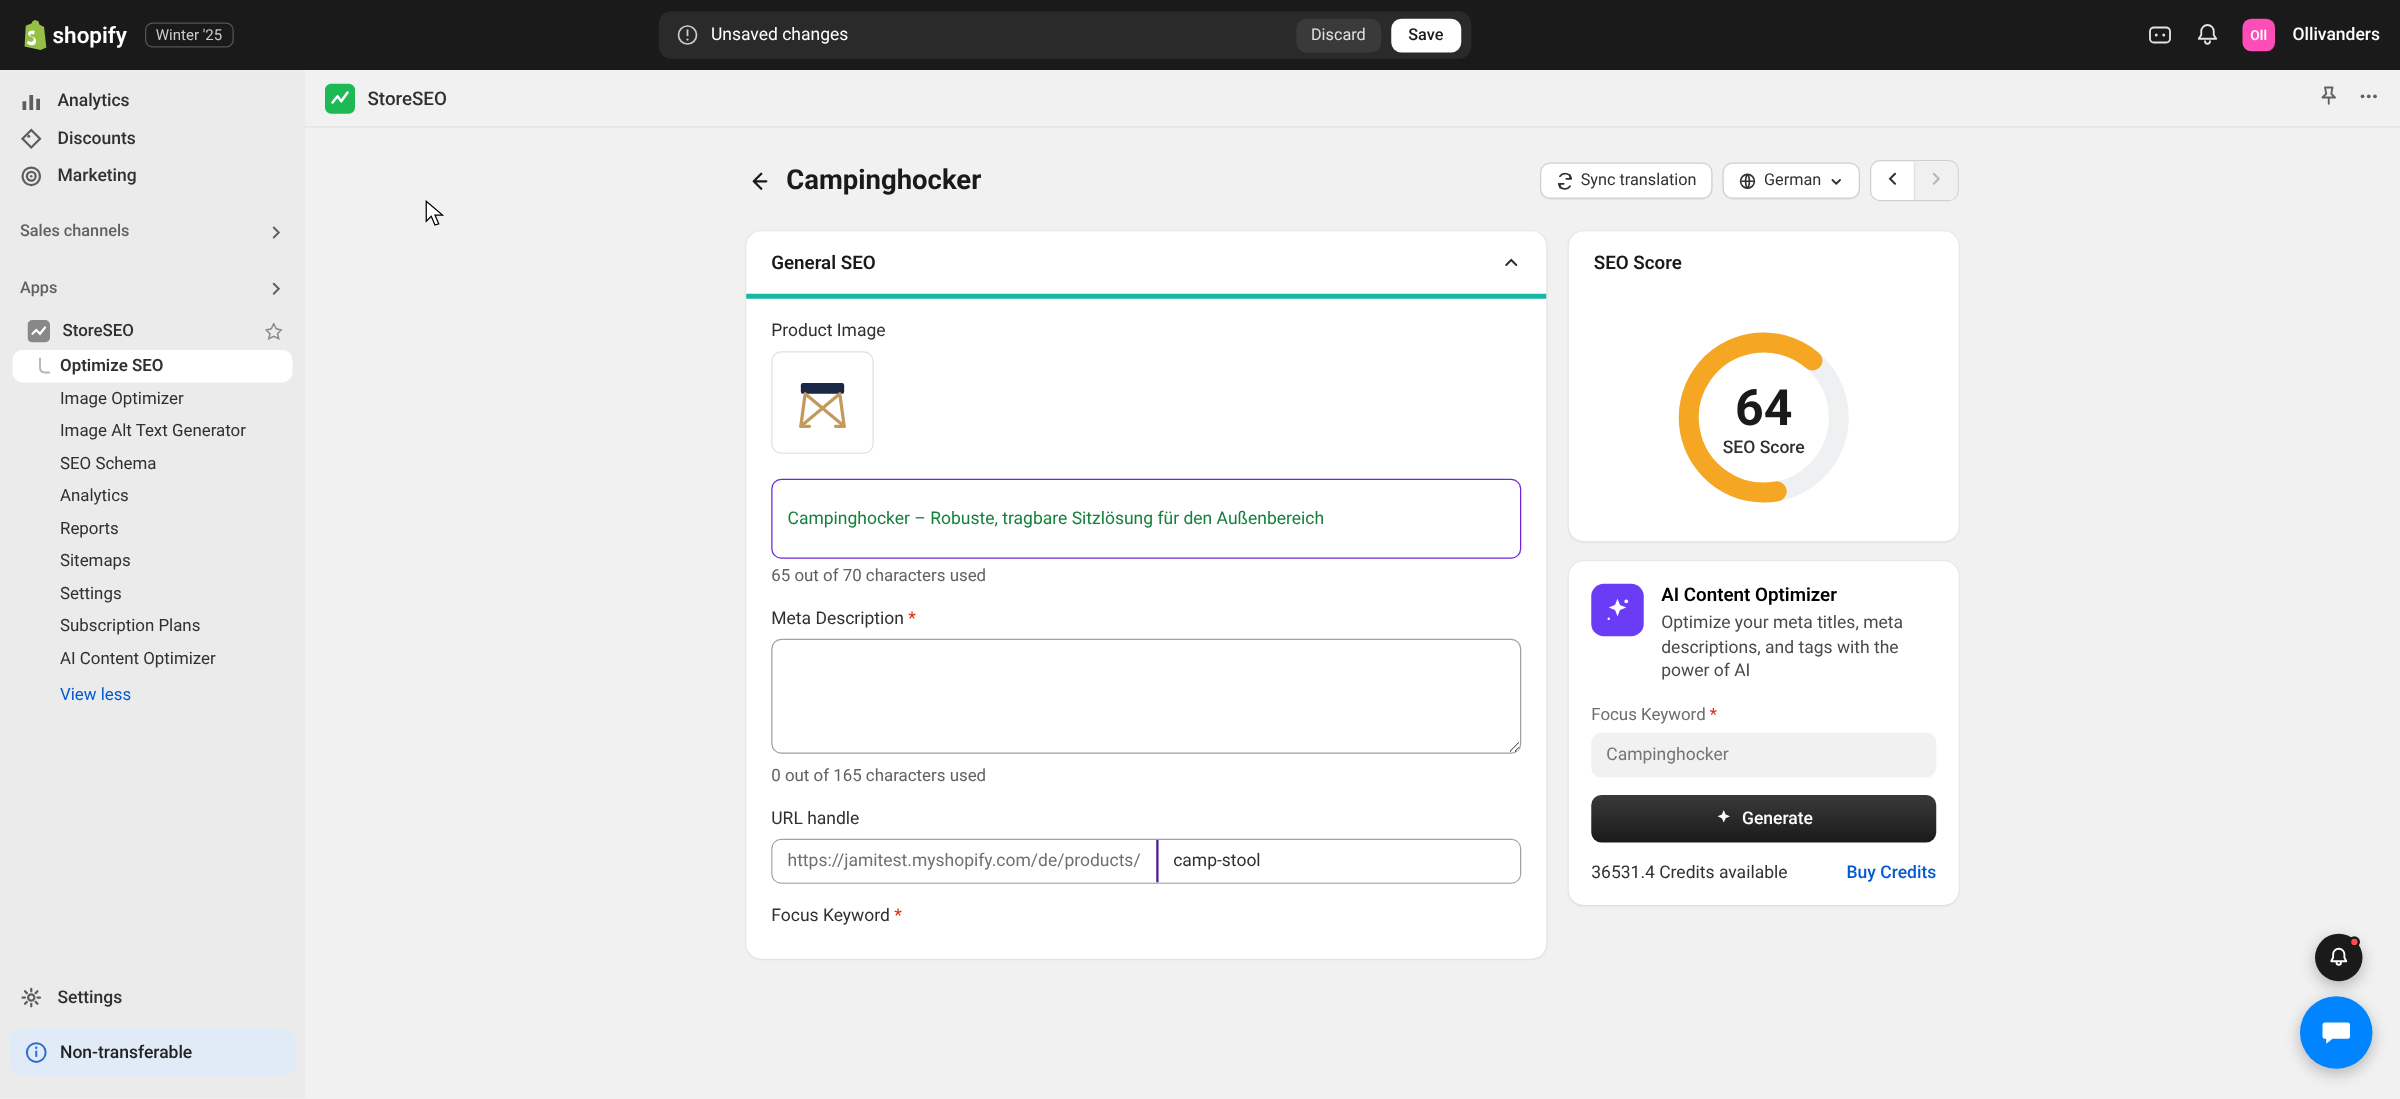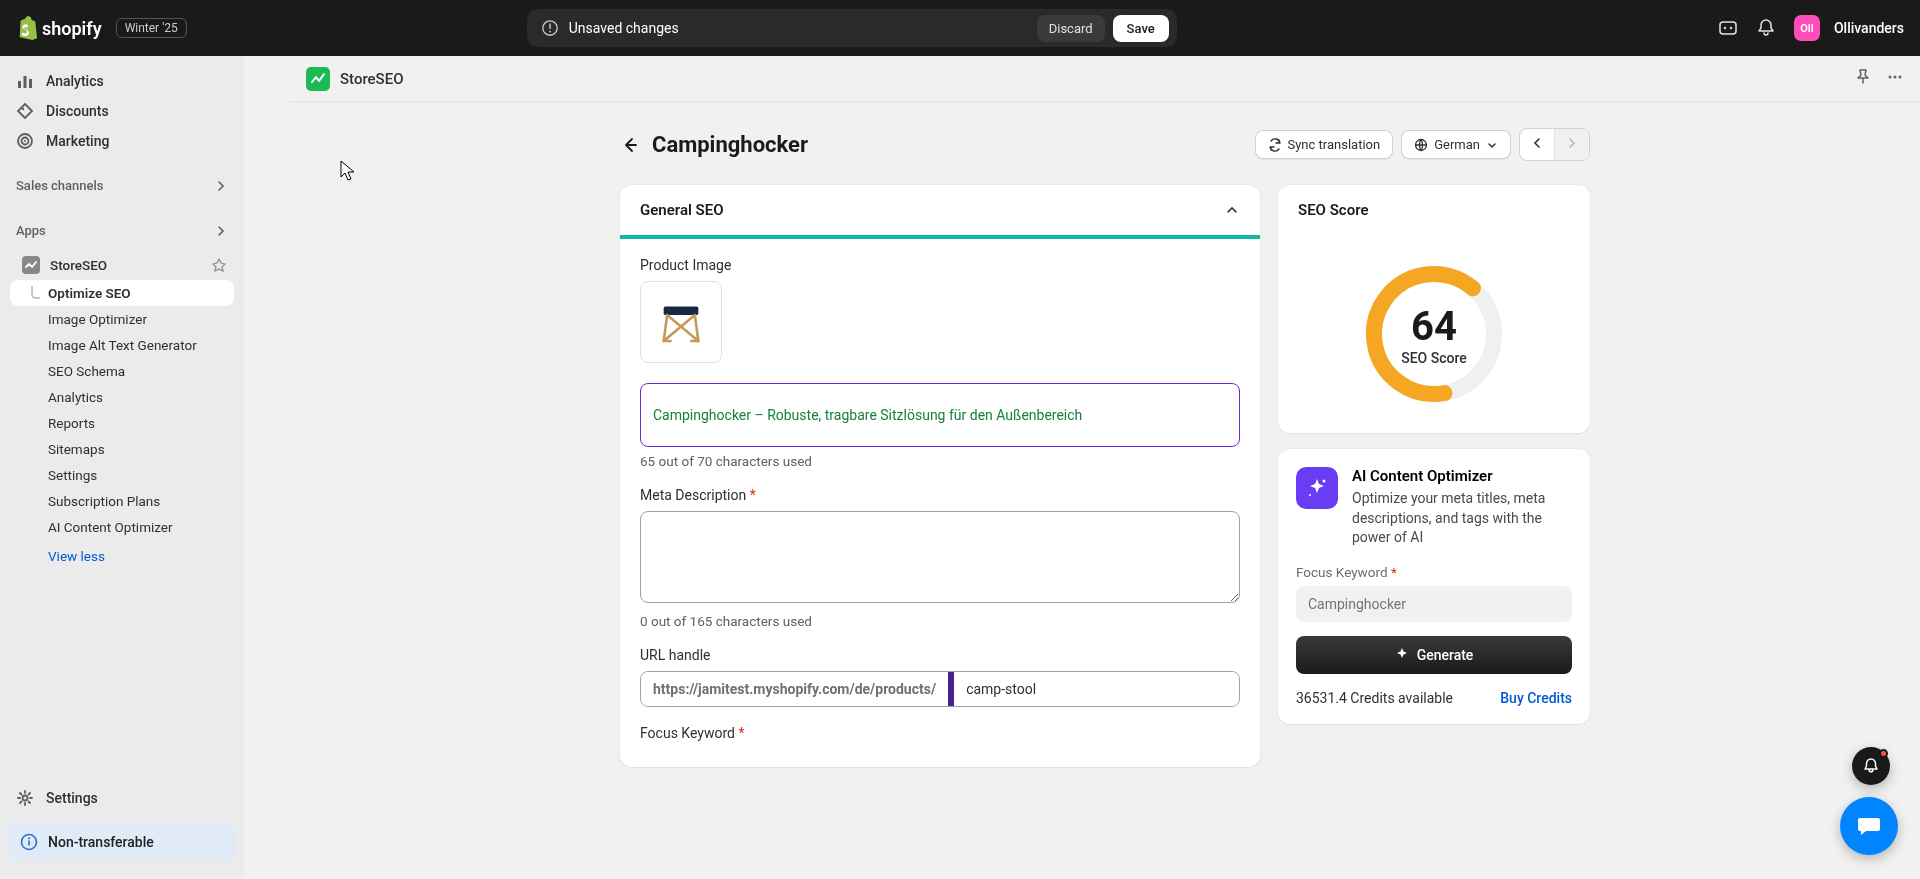--- a/index.html
+++ b/index.html
@@ -15,21 +15,21 @@
 .unsaved-left { display: flex; align-items: center; gap: 10px; color: #fff; font-size: 14px; }
 .unsaved-actions { display: flex; align-items: center; gap: 8px; }
 .btn-discard { background: #3a3a3a; color: #e0e0e0; border: none; padding: 6px 12px; border-radius: 8px; font-size: 13px; cursor: pointer; }
 .btn-save { background: #fff; color: #1a1a1a; border: none; padding: 6px 14px; border-radius: 8px; font-size: 13px; font-weight: 500; cursor: pointer; }
 .topbar-right { margin-left: auto; display: flex; align-items: center; gap: 18px; }
 .topbar-icon { color: #e3e3e3; cursor: pointer; }
 .avatar { width: 26px; height: 26px; background: #ff4db8; border-radius: 7px; display: flex; align-items: center; justify-content: center; color: #fff; font-size: 11px; font-weight: 600; }
 .username { color: #fff; font-size: 14px; font-weight: 500; margin-left: -4px; }
 
 
-.layout { display: flex; height: calc(100% - 56px); gap: 46px; }
+.layout { display: flex; height: calc(100% - 56px); }
 
 
 .sidebar { width: 244px; background: #ebebeb; padding: 10px 0; display: flex; flex-direction: column; position: relative; }
 .nav-item { display: flex; align-items: center; gap: 12px; padding: 6px 16px; font-size: 14px; color: #303030; cursor: pointer; font-weight: 500; }
 .nav-item svg { flex-shrink: 0; }
 .nav-section { display: flex; align-items: center; justify-content: space-between; padding: 8px 16px; font-size: 13px; color: #616161; font-weight: 500; cursor: pointer; }
 .nav-sub-group { margin: 4px 10px 0 10px; }
 .nav-sub { display: flex; align-items: center; gap: 10px; padding: 6px 8px 6px 12px; font-size: 13.5px; color: #303030; cursor: pointer; border-radius: 8px; font-weight: 500; position: relative; }
 .nav-sub.app-parent { justify-content: space-between; }
 .nav-subsub { padding: 5px 8px 5px 38px; font-size: 13.5px; color: #303030; cursor: pointer; border-radius: 8px; }
@@ -67,21 +67,21 @@
 .card-body { padding: 18px 20px; }
 
 .field-label { font-size: 14px; color: #303030; margin-bottom: 8px; display: block; }
 .required { color: #d82c0d; }
 .product-img-box { width: 82px; height: 82px; border: 1px solid #e1e1e1; border-radius: 8px; display: flex; align-items: center; justify-content: center; margin-bottom: 20px; }
 .stool-svg { width: 52px; height: 52px; }
 .text-input { width: 100%; border: 1px solid #6d28d9; border-radius: 8px; padding: 23px 12px; font-size: 14px; color: #15803d; }
 .textarea { width: 100%; border: 1px solid #a1a1a1; border-radius: 8px; padding: 9px 12px; font-size: 14px; min-height: 92px; resize: vertical; }
 .help-text { font-size: 13.5px; color: #616161; margin-top: 6px; margin-bottom: 18px; }
 .url-group { display: flex; border: 1px solid #a1a1a1; border-radius: 8px; overflow: hidden; }
-.url-prefix { padding: 9px 12px; font-size: 14px; color: #6d7175; border-right: 6px solid #4c1d95; background: #fff; white-space: nowrap; font-weight: bold; }
+.url-prefix { padding: 9px 12px; font-size: 14px; color: #6d7175; border-right: 2px solid #4c1d95; background: #fff; white-space: nowrap; }
 .url-input { flex: 1; border: none; padding: 9px 12px; font-size: 14px; color: #303030; outline: none; }
 
 
 .score-card .card-body { display: flex; flex-direction: column; align-items: center; padding: 24px; }
 .donut-wrap { position: relative; width: 150px; height: 150px; }
 .donut-center { position: absolute; inset: 0; display: flex; flex-direction: column; align-items: center; justify-content: center; }
 .score-num { font-size: 40px; font-weight: 700; color: #1a1a1a; }
 .score-label { font-size: 14px; color: #303030; font-weight: 500; }
 
 

